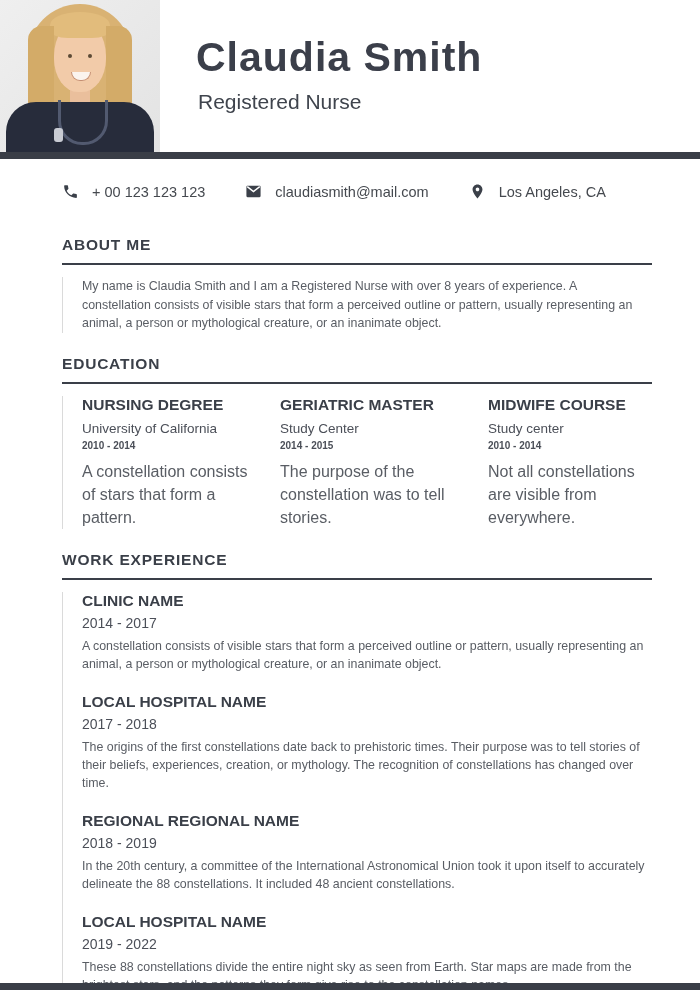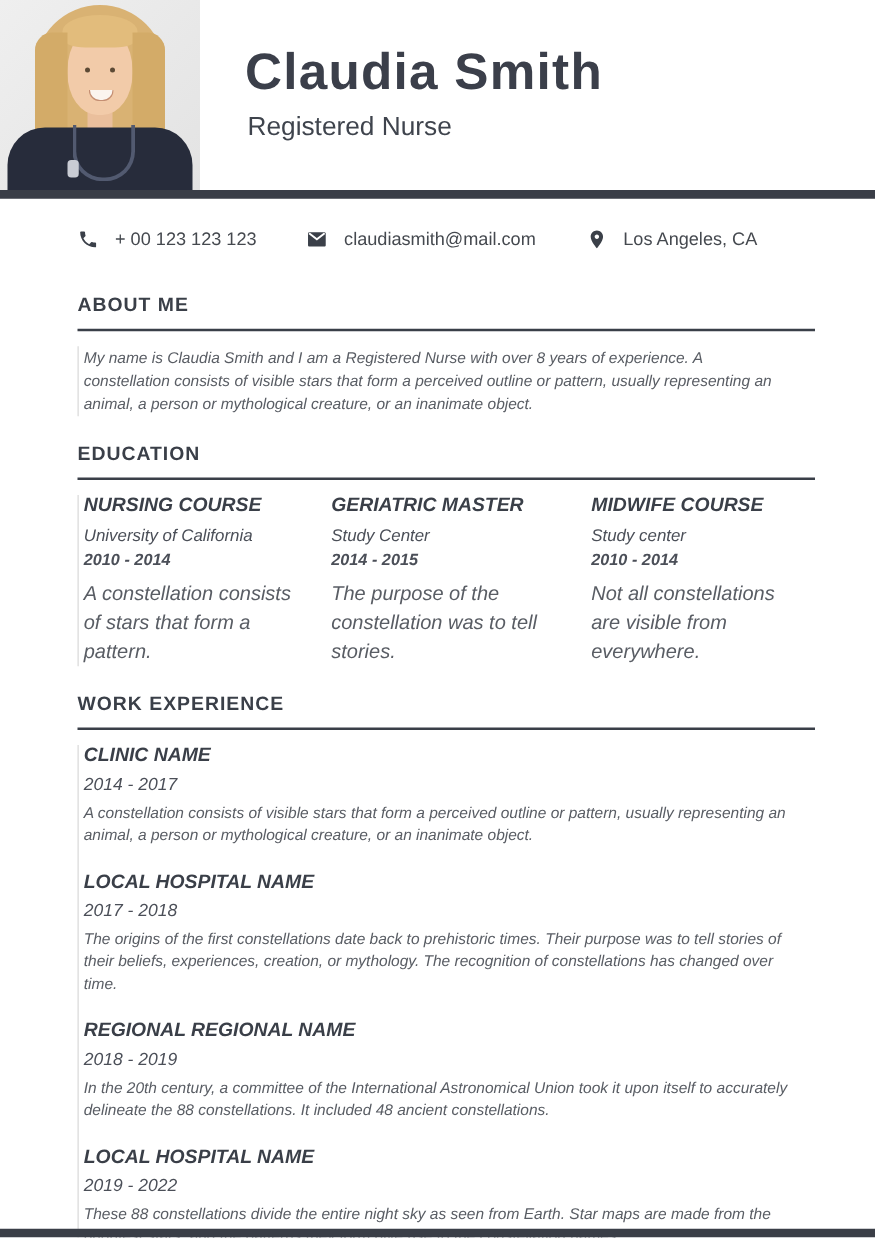--- a/index.html
+++ b/index.html
@@ -39,29 +39,29 @@
   .contact-item { display:flex; align-items:center; }
   .contact-item + .contact-item { margin-left:40px; }
   .contact-item svg { width:17px; height:17px; margin-right:13px; fill:#3b4049; flex:none; }
 
   
   .content { position:absolute; top:228px; left:62px; width:590px; }
   .section { margin-top:22px; }
   .section:first-child { margin-top:8px; }
   .sec-h { margin:0; font-size:15.5px; font-weight:800; letter-spacing:0.8px; color:#3a3f48; }
   .rule  { height:2px; background:#3a3f48; margin-top:9px; }
-  .block { border-left:1px solid #dadada; padding-left:4px; margin-top:12px;font-style:italic; }
+  .block { border-left:1px solid #dadada; padding-left:19px; margin-top:12px; }
 
   .para { margin:0; font-size:12.4px; line-height:1.5; color:#595d64; max-width:560px; }
 
   
   .edu-grid { display:grid; grid-template-columns:198px 208px 1fr; }
   .edu-degree { margin:0; font-size:15.5px; font-weight:800; color:#3a3f48; }
   .edu-school { margin:7px 0 0 0; font-size:13.5px; color:#4b4f58; }
-  .edu-dates  { margin:4px 0 0 0; font-size:13px; font-weight:700; color:#4b4f58; }
+  .edu-dates  { margin:4px 0 0 0; font-size:10px; font-weight:700; color:#4b4f58; }
   .edu-desc   { margin:9px 0 0 0; font-size:16px; line-height:1.45; color:#595d64; max-width:172px; }
 
   
   .job { margin-bottom:19px; }
   .job:last-child { margin-bottom:0; }
   .job-name  { margin:0; font-size:15.5px; font-weight:800; color:#3a3f48; }
   .job-dates { margin:5px 0 0 0; font-size:14px; color:#4b4f58; }
   .job-desc  { margin:7px 2px 0 0; font-size:12.4px; line-height:1.45; color:#595d64; max-width:566px; }
 </style>
 </head>
@@ -116,21 +116,21 @@
     <div class="block">
       <p class="para">My name is Claudia Smith and I am a Registered Nurse with over 8 years of experience. A constellation consists of visible stars that form a perceived outline or pattern, usually representing an animal, a person or mythological creature, or an inanimate object.</p>
     </div>
   </div>
 
   <div class="section">
     <h2 class="sec-h">EDUCATION</h2>
     <div class="rule"></div>
     <div class="block edu-grid">
       <div class="edu-col">
-        <h3 class="edu-degree">NURSING COURSE</h3>
+        <h3 class="edu-degree">NURSING DEGREE</h3>
         <p class="edu-school">University of California</p>
         <p class="edu-dates">2010 - 2014</p>
         <p class="edu-desc">A constellation consists of stars that form a pattern.</p>
       </div>
       <div class="edu-col">
         <h3 class="edu-degree">GERIATRIC MASTER</h3>
         <p class="edu-school">Study Center</p>
         <p class="edu-dates">2014 - 2015</p>
         <p class="edu-desc">The purpose of the constellation was to tell stories.</p>
       </div>

